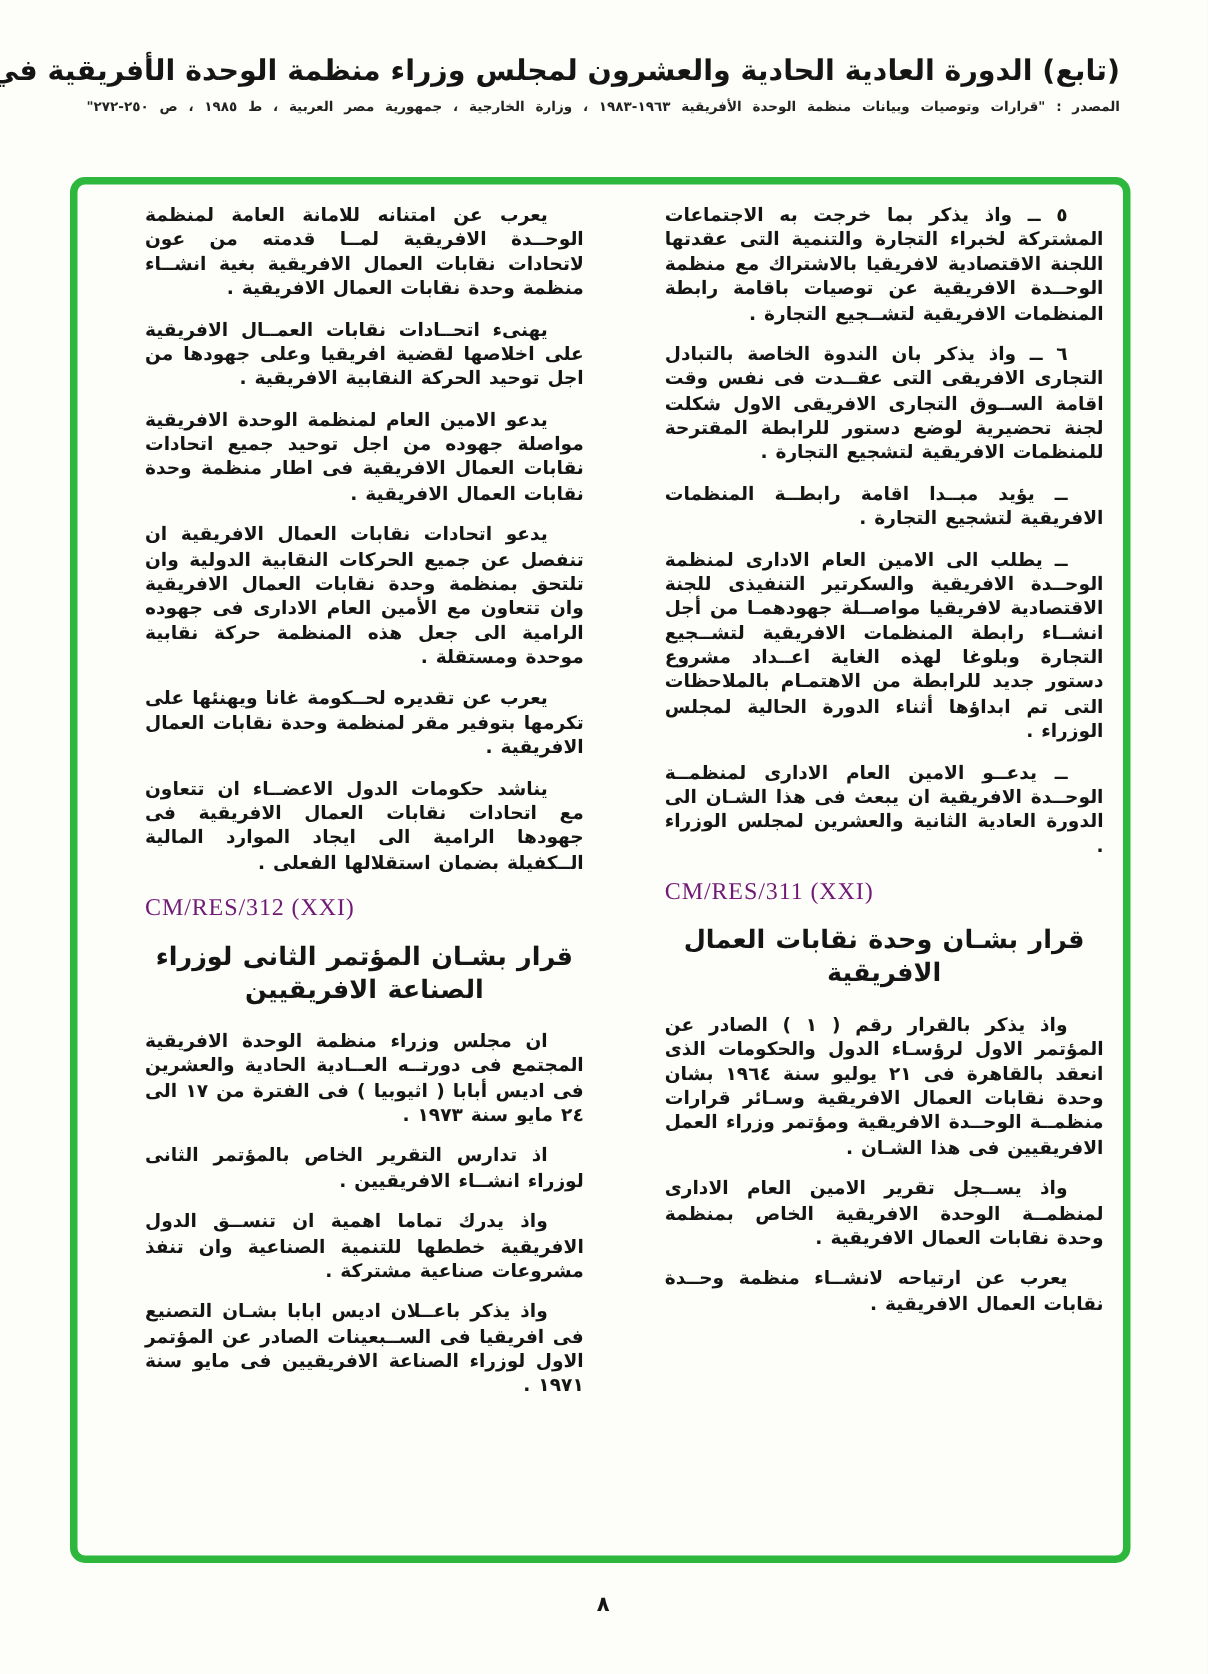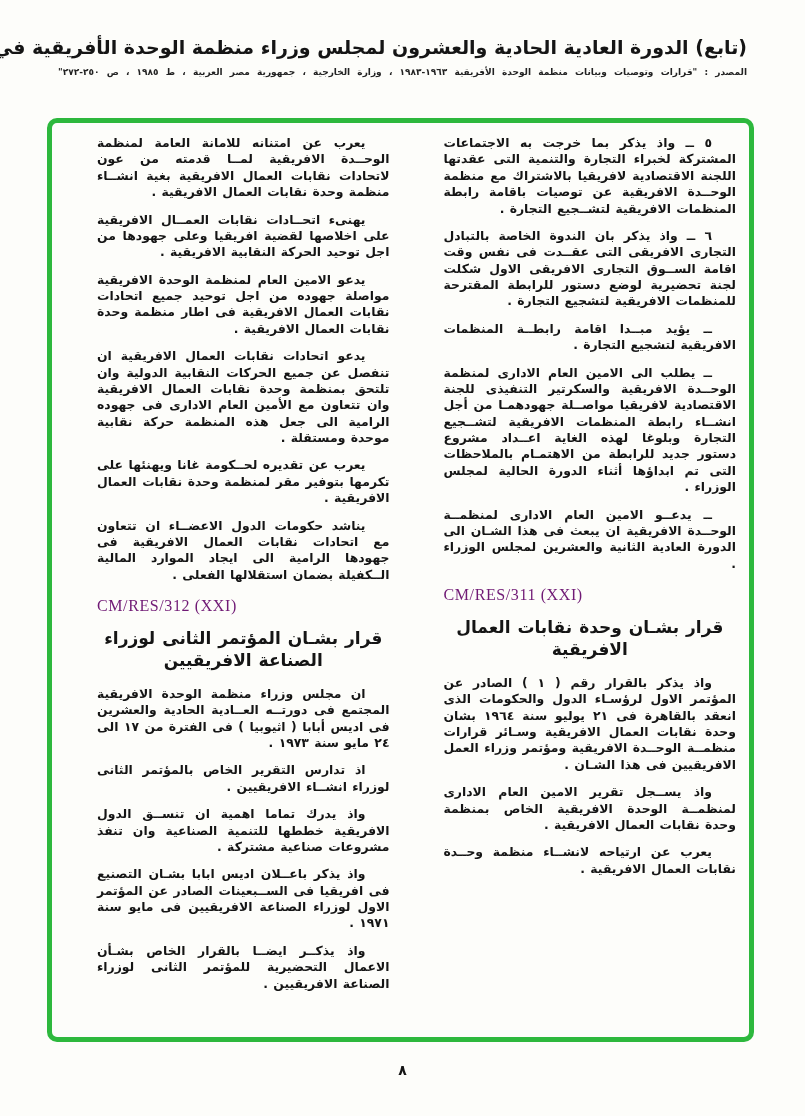--- a/index.html
+++ b/index.html
@@ -129,21 +129,20 @@
         <p class="para">يعرب عن تقديره لحــكومة غانا ويهنئها على تكرمها بتوفير مقر لمنظمة وحدة نقابات العمال الافريقية .</p>
         <p class="para">يناشد حكومات الدول الاعضــاء ان تتعاون مع اتحادات نقابات العمال الافريقية فى جهودها الرامية الى ايجاد الموارد المالية الــكفيلة بضمان استقلالها الفعلى .</p>
 
         <div class="res-code">CM/RES/312  (XXI)</div>
         <p class="para res-title">قرار بشـان المؤتمر الثانى لوزراء الصناعة الافريقيين</p>
 
         <p class="para">ان مجلس وزراء منظمة الوحدة الافريقية المجتمع فى دورتــه العــادية الحادية والعشرين فى اديس أبابا ( اثيوبيا ) فى الفترة من ١٧ الى ٢٤ مايو سنة ١٩٧٣ .</p>
         <p class="para">اذ تدارس التقرير الخاص بالمؤتمر الثانى لوزراء انشــاء الافريقيين .</p>
         <p class="para">واذ يدرك تماما اهمية ان تنســق الدول الافريقية خططها للتنمية الصناعية وان تنفذ مشروعات صناعية مشتركة .</p>
         <p class="para">واذ يذكر باعــلان اديس ابابا بشـان التصنيع فى افريقيا فى الســبعينات الصادر عن المؤتمر الاول لوزراء الصناعة الافريقيين فى مايو سنة ١٩٧١ .</p>
-        <p class="para">واذ يذكــر ايضــا بالقرار الخاص بشـأن الاعمال التحضيرية للمؤتمر الثانى لوزراء الصناعة الافريقيين .</p>
       </div>
 
     </div>
   </div>
 
   <div class="page-num">٨</div>
 
 </div>
 
 </body></html>

